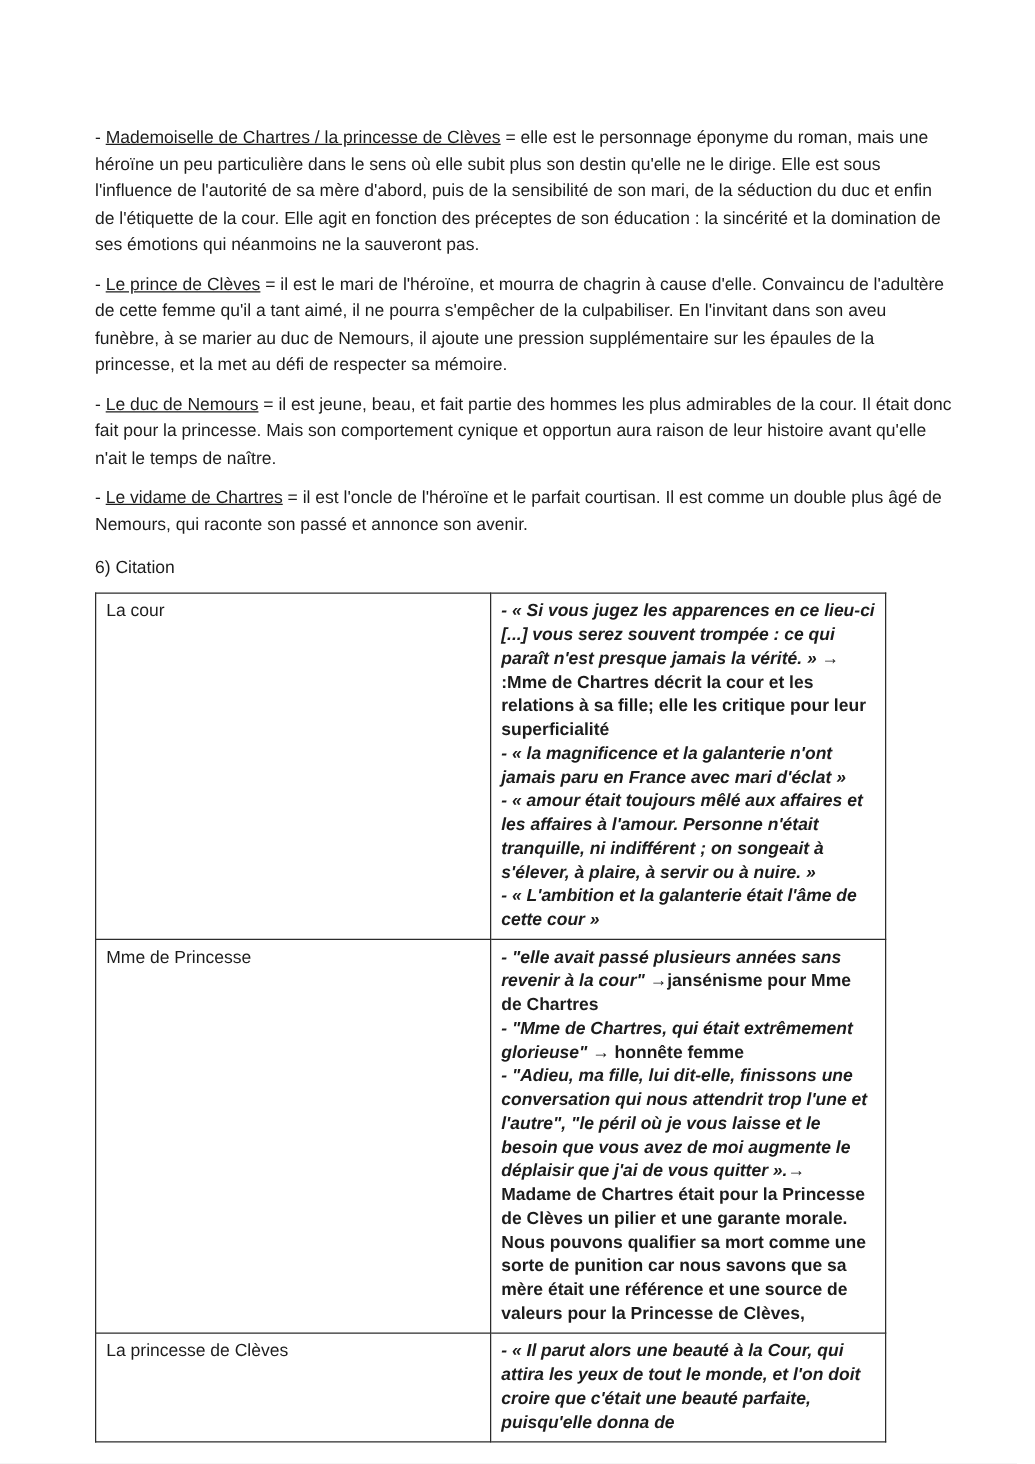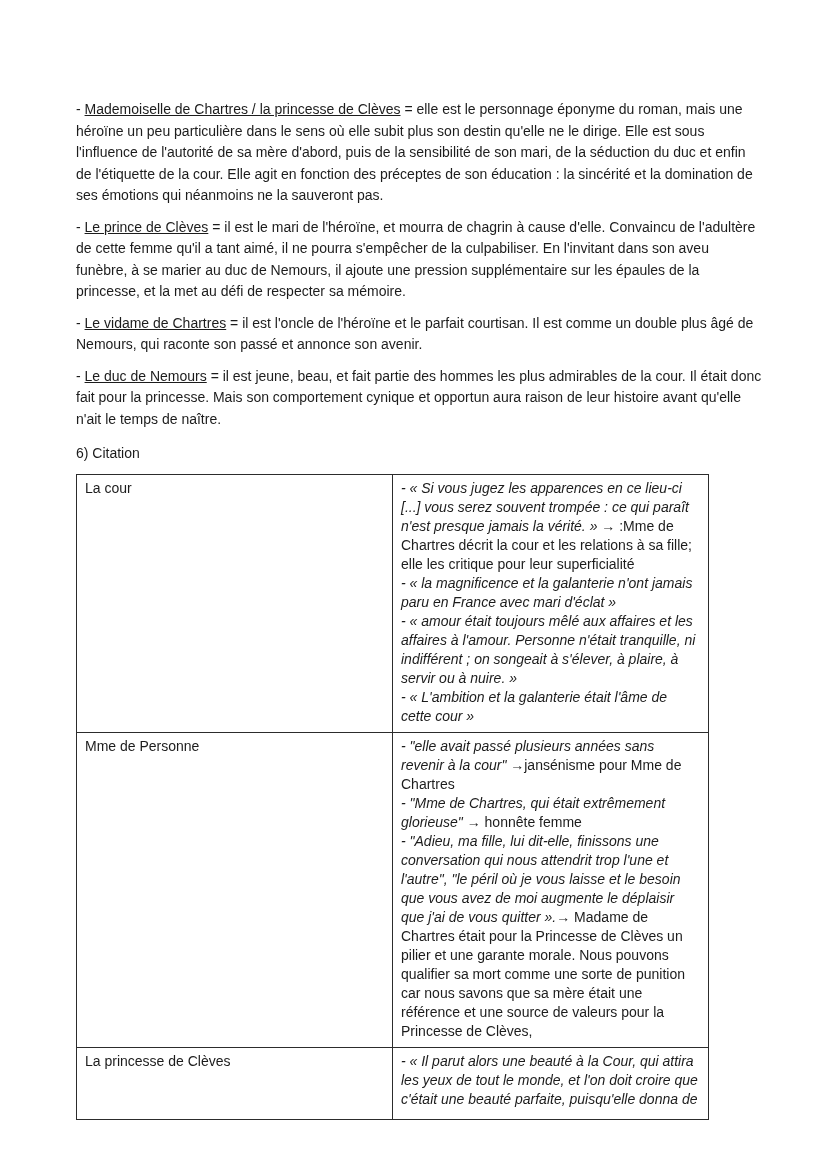--- a/index.html
+++ b/index.html
@@ -42,51 +42,51 @@
   table.citations td {
     border: 1.6px solid #2c2c2c;
     vertical-align: top;
     padding: 4px 8px 6px 8px;
     font-size: 14px;
     line-height: 19px;
   }
   td.cell-label { width: 316px; }
   td.cell-quotes { width: 316px; }
   .it { font-style: italic; }
-  .quote-item { margin: 0; }
+  .quote-item { margin: 0; font-weight: bold; }
 </style>
 </head>
 <body>
 
 <div class="page">
   <div class="content">
 
     <p class="para"><span>- </span><span class="u">Mademoiselle de Chartres / la princesse de Clèves</span><span> = elle est le personnage éponyme du roman, mais une héroïne un peu particulière dans le sens où elle subit plus son destin qu'elle ne le dirige. Elle est sous l'influence de l'autorité de sa mère d'abord, puis de la sensibilité de son mari, de la séduction du duc et enfin de l'étiquette de la cour. Elle agit en fonction des préceptes de son éducation : la sincérité et la domination de ses émotions qui néanmoins ne la sauveront pas.</span></p>
 
     <p class="para"><span>- </span><span class="u">Le prince de Clèves</span><span> = il est le mari de l'héroïne, et mourra de chagrin à cause d'elle. Convaincu de l'adultère de cette femme qu'il a tant aimé, il ne pourra s'empêcher de la culpabiliser. En l'invitant dans son aveu funèbre, à se marier au duc de Nemours, il ajoute une pression supplémentaire sur les épaules de la princesse, et la met au défi de respecter sa mémoire.</span></p>
 
+    <p class="para"><span>- </span><span class="u">Le duc de Nemours</span><span> = il est jeune, beau, et fait partie des hommes les plus admirables de la cour. Il était donc fait pour la princesse. Mais son comportement cynique et opportun aura raison de leur histoire avant qu'elle n'ait le temps de naître.</span></p>
+
     <p class="para"><span>- </span><span class="u">Le vidame de Chartres</span><span> = il est l'oncle de l'héroïne et le parfait courtisan. Il est comme un double plus âgé de Nemours, qui raconte son passé et annonce son avenir.</span></p>
-
-    <p class="para"><span>- </span><span class="u">Le duc de Nemours</span><span> = il est jeune, beau, et fait partie des hommes les plus admirables de la cour. Il était donc fait pour la princesse. Mais son comportement cynique et opportun aura raison de leur histoire avant qu'elle n'ait le temps de naître.</span></p>
 
     <div class="heading">6) Citation</div>
 
     <table class="citations">
       <tbody>
           <tr>
         <td class="cell-label" style="height:243px;"><span>La cour</span></td>
         <td class="cell-quotes">
           <div class="quote-item"><span class="it">- « Si vous jugez les apparences en ce lieu-ci [...] vous serez souvent trompée : ce qui paraît n'est presque jamais la vérité. » </span><span>→ :Mme de Chartres décrit la cour et les relations à sa fille; elle les critique pour leur superficialité</span></div>
           <div class="quote-item"><span class="it">- « la magnificence et la galanterie n'ont jamais paru en France avec mari d'éclat »</span></div>
           <div class="quote-item"><span class="it">- « amour était toujours mêlé aux affaires et les affaires à l'amour. Personne n'était tranquille, ni indifférent ; on songeait à s'élever, à plaire, à servir ou à nuire. »</span></div>
           <div class="quote-item"><span class="it">- « L'ambition et la galanterie était l'âme de cette cour »</span></div>
         </td>
       </tr>
       <tr>
-        <td class="cell-label" style="height:273px;"><span>Mme de Personne</span></td>
+        <td class="cell-label" style="height:273px;"><span>Mme de Princesse</span></td>
         <td class="cell-quotes">
           <div class="quote-item"><span class="it">- "elle avait passé plusieurs années sans revenir à la cour" </span><span>→jansénisme pour Mme de Chartres</span></div>
           <div class="quote-item"><span class="it">- "Mme de Chartres, qui était extrêmement glorieuse" </span><span>→ honnête femme</span></div>
           <div class="quote-item"><span class="it">- "Adieu, ma fille, lui dit-elle, finissons une conversation qui nous attendrit trop l'une et l'autre", "le péril où je vous laisse et le besoin que vous avez de moi augmente le déplaisir que j'ai de vous quitter ».</span><span>→ Madame de Chartres était pour la Princesse de Clèves un pilier et une garante morale. Nous pouvons qualifier sa mort comme une sorte de punition car nous savons que sa mère était une référence et une source de valeurs pour la Princesse de Clèves,</span></div>
         </td>
       </tr>
       <tr>
         <td class="cell-label" style="height:72px;"><span>La princesse de Clèves</span></td>
         <td class="cell-quotes">
           <div class="quote-item"><span class="it">- « Il parut alors une beauté à la Cour, qui attira les yeux de tout le monde, et l'on doit croire que c'était une beauté parfaite, puisqu'elle donna de</span></div>

